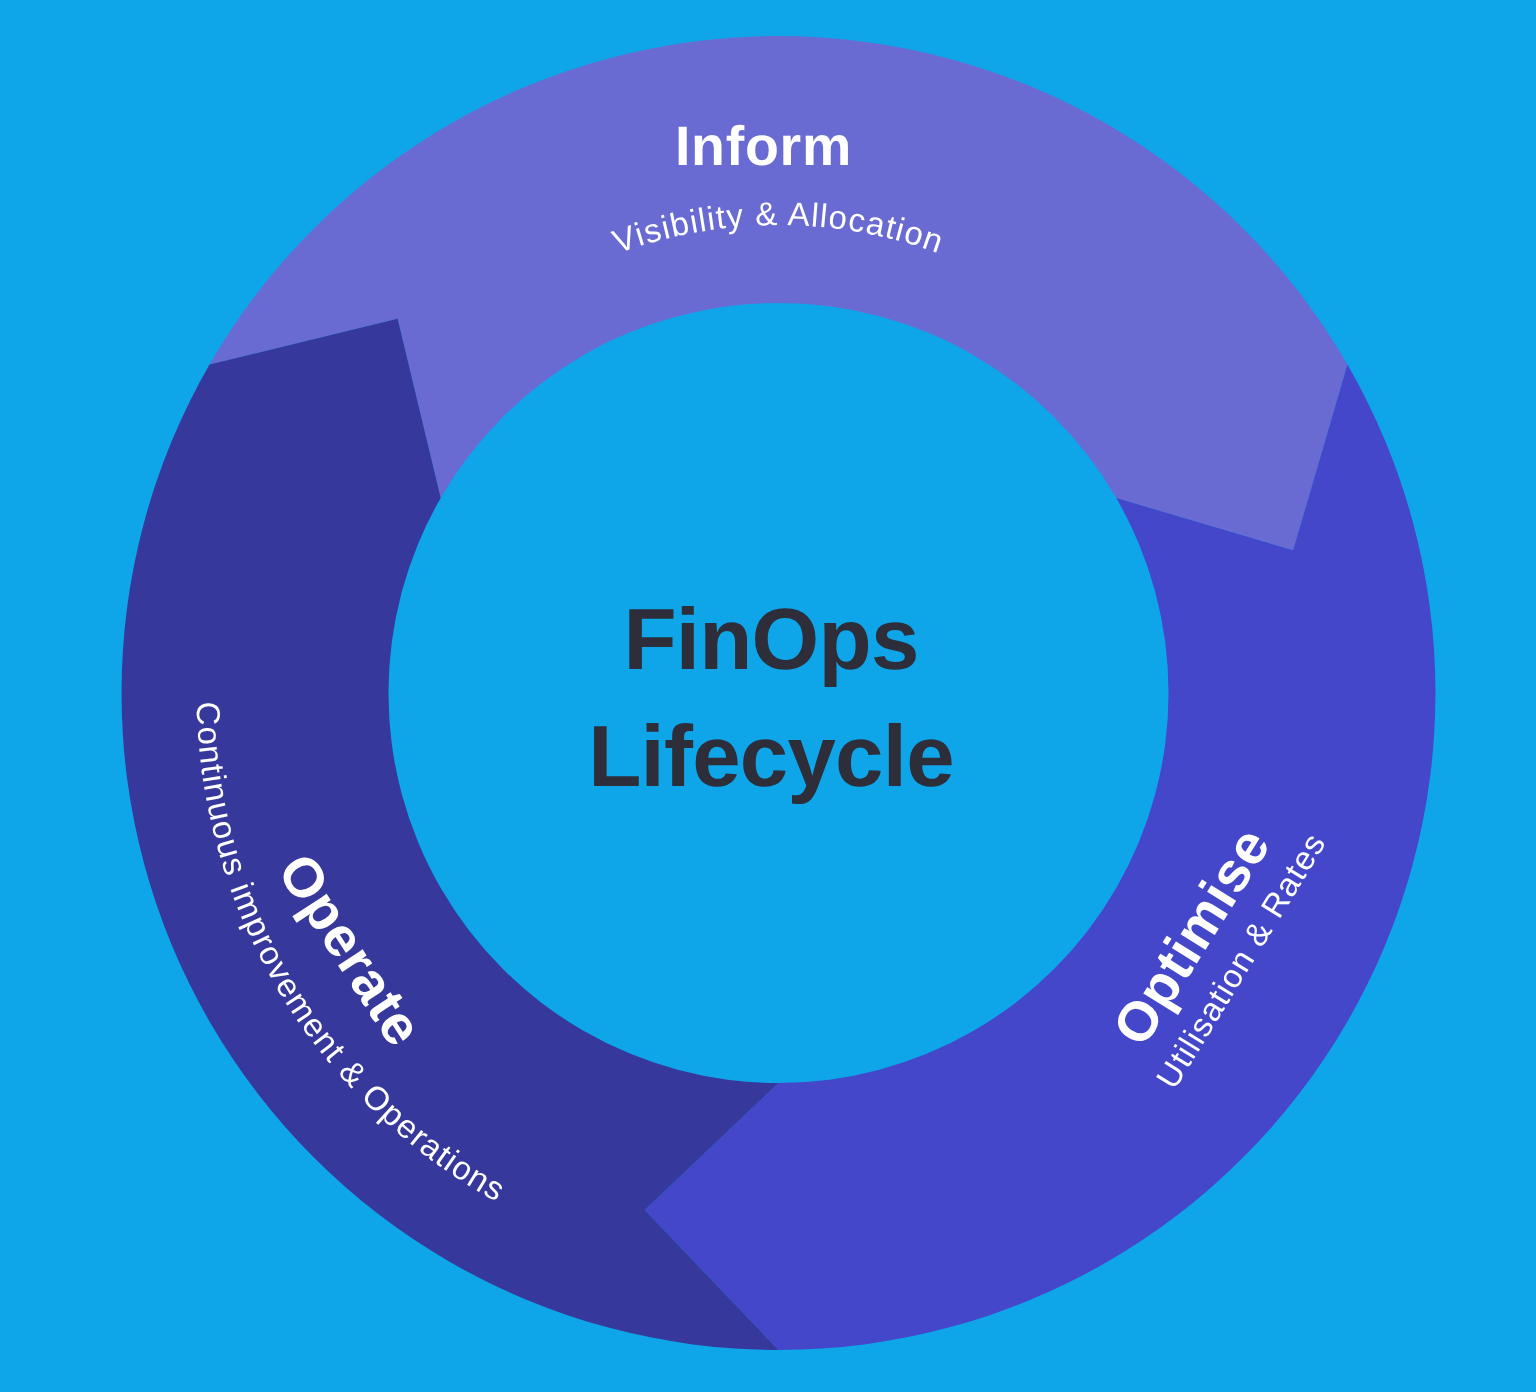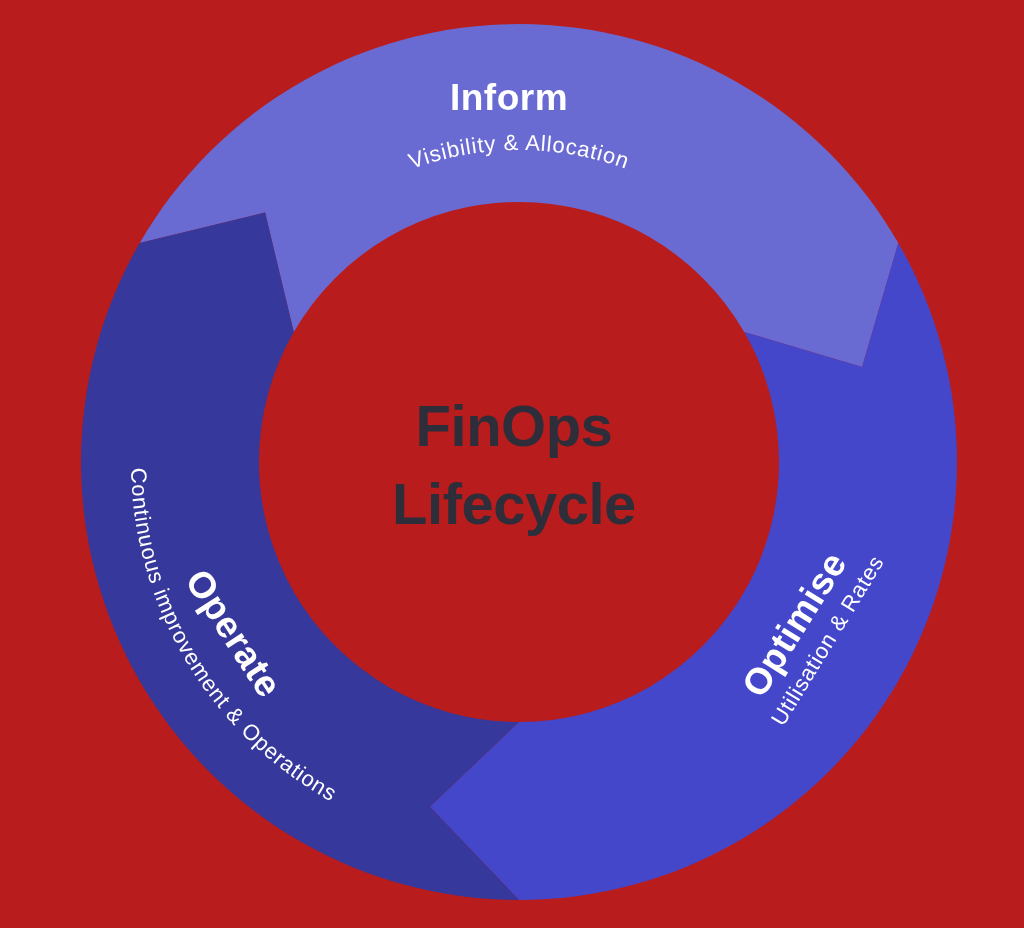--- a/index.html
+++ b/index.html
@@ -42,21 +42,21 @@
     font-family: "Liberation Sans", "DejaVu Sans", sans-serif;
     font-weight: 700;
     font-size: 58px;
     text-anchor: middle;
     letter-spacing: -0.5px;
   }
 </style>
 </head>
 <body>
 
-<div class="stage" style="background: #b91c1c;">
+<div class="stage" style="background: #0ea5e9;">
   <svg class="diagram" viewBox="0 0 1024 928" xmlns="http://www.w3.org/2000/svg">
     <defs>
       <path id="arc-inform-sub" d="M 280.0 261.5 A 312 312 0 0 1 758.0 261.5"></path>
       <path id="arc-operate-sub" d="M 139.5 381.3 A 388 388 0 0 0 412.1 835.0"></path>
     </defs>
 
     <g id="segments-layer">
         <path d="M 139.7 243.0 A 438 438 0 0 1 898.3 243.0 L 862.1 366.9 L 744.2 332.0 A 260 260 0 0 0 293.8 332.0 L 265.1 212.5 Z" fill="#6a6bd2"></path>
         <path d="M 898.3 243.0 A 438 438 0 0 1 519.0 900.0 L 429.9 806.7 L 519.0 722.0 A 260 260 0 0 0 744.2 332.0 L 862.1 366.9 Z" fill="#4547cb"></path>
         <path d="M 519.0 900.0 A 438 438 0 0 1 139.7 243.0 L 265.1 212.5 L 293.8 332.0 A 260 260 0 0 0 519.0 722.0 L 429.9 806.7 Z" fill="#37389b"></path>

